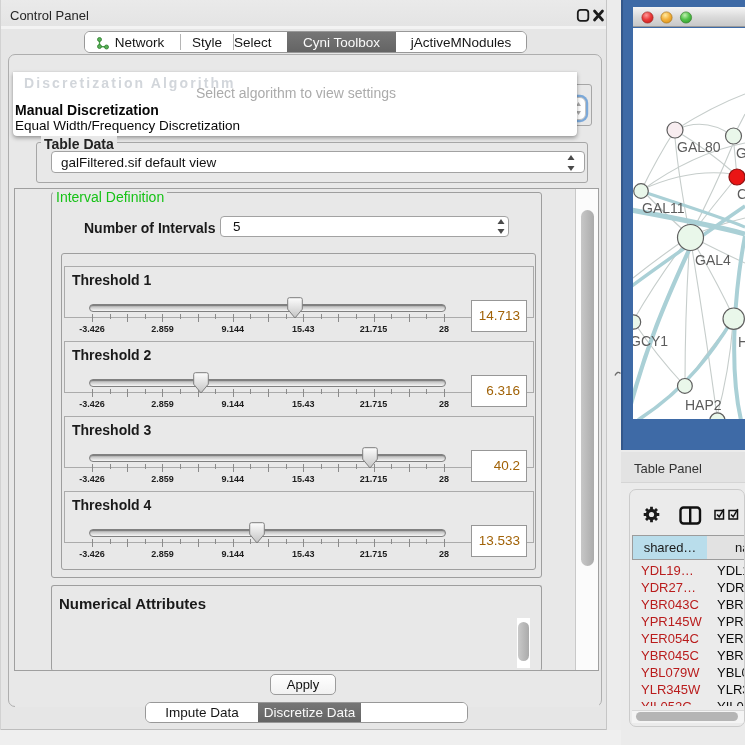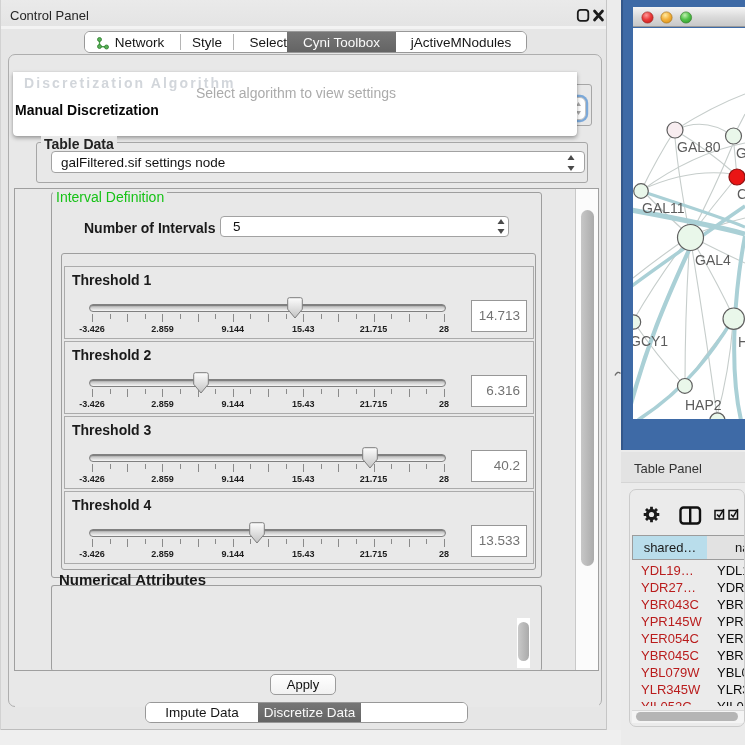--- a/index.html
+++ b/index.html
@@ -1,24 +1,24 @@
 <!DOCTYPE html>
 <html><head><meta charset="utf-8">
 <style>
 *{margin:0;padding:0;box-sizing:border-box;}
 html,body{width:745px;height:745px;overflow:hidden;}
 body{font-family:"Liberation Sans",sans-serif;background:#ededee;position:relative;}
 .abs{position:absolute;}
 .gbox{position:absolute;border:1px solid #a6a6a6;border-radius:3px;}
 .glab{position:absolute;font-size:14px;padding:0 3px;background:#e8e8e8;white-space:nowrap;}
 .combo{position:absolute;background:#fff;border:1px solid #a2a2a2;border-radius:4px;font-size:13.5px;color:#111;}
-.vbox{position:absolute;background:#fff;border:1px solid #979797;font-size:13.5px;color:#737373;text-align:right;}
+.vbox{position:absolute;background:#fff;border:1px solid #979797;font-size:13.5px;color:#a16207;text-align:right;}
 .tick{position:absolute;width:1px;background:#8a8a8a;}
 .tlab{position:absolute;font-size:9px;font-weight:bold;color:#1d1d1d;transform:translateX(-50%);}
-.thbox{position:absolute;left:64px;width:470px;height:73px;border:1px solid #ababab;background:#e9e9e9;}
+.thbox{position:absolute;left:64px;width:470px;height:52px;border:1px solid #ababab;background:#e9e9e9;}
 .track{position:absolute;width:357px;height:8px;border:1px solid #808080;border-radius:4.5px;background:linear-gradient(180deg,#999 0,#c4c4c4 30%,#f7f7f7 100%);box-shadow:inset 0 1px 1px rgba(0,0,0,0.25);}
 .seg{display:inline-block;font-size:13.5px;color:#151515;padding:0 10px;line-height:21px;background:#fff;}
 </style></head>
 <body>
 
 <div class="abs" id="cpwin" style="left:0;top:0;width:607px;height:730px;background:#e6e6e6;">
 
   <div class="abs" style="left:0;top:0;width:607px;height:26px;background:linear-gradient(180deg,#eaeaea,#e4e4e4);"></div>
   <div class="abs" style="left:0;top:26px;width:607px;height:3px;background:#f3f3f3;"></div>
   <div class="abs" style="left:10px;top:8px;font-size:13px;color:#262626;">Control Panel</div>
@@ -32,44 +32,45 @@
     <div class="seg" style="width:95px;text-align:center;padding:0 0 0 14px;position:relative;">
       <svg style="position:absolute;left:11px;top:4px;" width="14" height="14" viewBox="0 0 14 14">
         <path d="M3.5 3.5 L3.5 10.5 L10.5 11" stroke="#46a046" stroke-width="1.3" fill="none"></path>
         <circle cx="3.5" cy="3.5" r="2" fill="#57b057" stroke="#2e7d2e" stroke-width="0.8"></circle>
         <circle cx="3.5" cy="10.5" r="2" fill="#57b057" stroke="#2e7d2e" stroke-width="0.8"></circle>
         <circle cx="10.5" cy="11" r="2" fill="#57b057" stroke="#2e7d2e" stroke-width="0.8"></circle>
       </svg>Network</div>
     <div style="width:1px;background:#b5b5b5;margin:2px 0;"></div>
     <div class="seg" style="width:52px;text-align:center;padding:0;">Style</div>
     <div style="width:1px;background:#b5b5b5;margin:2px 0;"></div>
-    <div class="seg" style="width:53px;text-align:right;padding:0;">Select</div>
+    <div class="seg" style="width:53px;text-align:left;padding:0;">Select</div>
     <div class="seg" style="width:109px;text-align:center;padding:0;background:linear-gradient(180deg,#767676,#646464);color:#fafafa;">Cyni Toolbox</div>
     <div class="seg" style="width:130px;text-align:center;padding:0;">jActiveMNodules</div>
   </div>
 
   <div class="abs" style="left:8px;top:54px;width:594px;height:653px;border:1px solid #aeaeae;border-radius:7px;background:#e8e8e8;"></div>
 
   <div class="gbox" style="left:33px;top:84px;width:559px;height:42px;"></div>
 
   <div class="abs" style="left:549px;top:97px;width:37px;height:23px;border-radius:6px;background:#fff;border:1px solid #c2c2c2;box-shadow:0 0 0 2.2px rgba(104,158,214,0.85);"></div>
   <svg class="abs" style="left:575px;top:101px;" width="7" height="15" viewBox="0 0 7 15">
       <path d="M3.5 1 L6 5 H1 Z" fill="#a8a8a8"></path>
       <path d="M3.5 14 L1 10 H6 Z" fill="#a8a8a8"></path>
     </svg>
 
   <div class="abs" style="left:13px;top:72px;width:564px;height:64px;background:#ffffff;border-radius:0 0 4px 4px;box-shadow:0 2px 4px rgba(0,0,0,0.35),0 0 1px rgba(0,0,0,0.2);"></div>
 
   <div class="abs" style="left:24px;top:75px;font-size:14px;font-weight:bold;letter-spacing:2.1px;color:#d2d6db;">Discretization Algorithm</div>
   <div class="abs" style="left:196px;top:85px;font-size:14px;color:#ababab;">Select algorithm to view settings</div>
   <div class="abs" style="left:15px;top:102px;font-size:14px;font-weight:bold;color:#080808;">Manual Discretization</div>
+  <div class="abs" style="left:15px;top:118px;font-size:13.5px;color:#080808;">Equal Width/Frequency Discretization</div>
 
   <div class="gbox" style="left:36px;top:142px;width:552px;height:41px;"></div>
   <div class="glab" style="left:41px;top:136px;font-weight:bold;color:#222;">Table Data</div>
-  <div class="combo" style="left:51px;top:151px;width:534px;height:22px;line-height:21px;padding-left:9px;">galFiltered.sif settings node</div>
+  <div class="combo" style="left:51px;top:151px;width:534px;height:22px;line-height:21px;padding-left:9px;">galFiltered.sif default view</div>
   <svg class="abs" style="left:567px;top:155px;" width="8" height="16" viewBox="0 0 8 16">
       <path d="M4 0 L7.5 5 H0.5 Z" fill="#4a4a4a"></path>
       <path d="M4 16 L0.5 11 H7.5 Z" fill="#4a4a4a"></path>
     </svg>
 
   <div class="abs" style="left:14px;top:188px;width:585px;height:483px;border:1px solid #9f9f9f;background:#e8e8e8;"></div>
 
   <div class="abs" style="left:575px;top:189px;width:23px;height:481px;background:#fbfbfb;border-left:1px solid #c9c9c9;"></div>
   <div class="abs" style="left:581px;top:210px;width:13px;height:356px;background:linear-gradient(90deg,#c7c7c7,#ababab);border-radius:7px;"></div>
 
@@ -246,21 +247,21 @@
               <stop offset="1" stop-color="#c3c3c3"></stop>
             </linearGradient>
           </defs>
           <path d="M2.5 0.7 H13.5 Q15.3 0.7 15.3 2.5 V12.2 L8 21 L0.7 12.2 V2.5 Q0.7 0.7 2.5 0.7 Z" fill="url(#thg3)" stroke="#7d7d7d" stroke-width="1"></path>
         </svg>
         <div class="vbox" style="left:406px;top:33px;width:56px;height:32px;line-height:30px;padding-right:6px;">13.533</div>
       </div>
   </div>
 
   <div class="gbox" style="left:51px;top:585px;width:491px;height:86px;border-bottom:none;border-color:#9e9e9e;"></div>
-  <div class="abs" style="left:59px;top:571px;font-size:15px;font-weight:bold;color:#1a1a1a;">Numerical Attributes</div>
+  <div class="abs" style="left:59px;top:595px;font-size:15px;font-weight:bold;color:#1a1a1a;">Numerical Attributes</div>
   <div class="abs" style="left:517px;top:618px;width:13px;height:50px;background:#fff;"></div>
   <div class="abs" style="left:518px;top:622px;width:11px;height:39px;background:linear-gradient(90deg,#c9c9c9,#aaa);border-radius:6px;"></div>
 
   <div class="abs" style="left:15px;top:671px;width:584px;height:36px;background:#e8e8e8;"></div>
 
   <div class="abs" style="left:270px;top:674px;width:66px;height:21px;background:linear-gradient(180deg,#ffffff,#f1f1f1);border:1px solid #9c9c9c;border-radius:5px;font-size:13px;color:#111;text-align:center;line-height:19px;">Apply</div>
 
   <div class="abs" style="left:145px;top:702px;height:21px;border:1px solid #989898;border-radius:6px;background:#fff;display:flex;overflow:hidden;">
     <div class="seg" style="line-height:20px;width:112px;text-align:center;padding:0;">Impute Data</div>
     <div class="seg" style="line-height:20px;width:103px;text-align:center;padding:0;background:linear-gradient(180deg,#767676,#646464);color:#fafafa;">Discretize Data</div>

